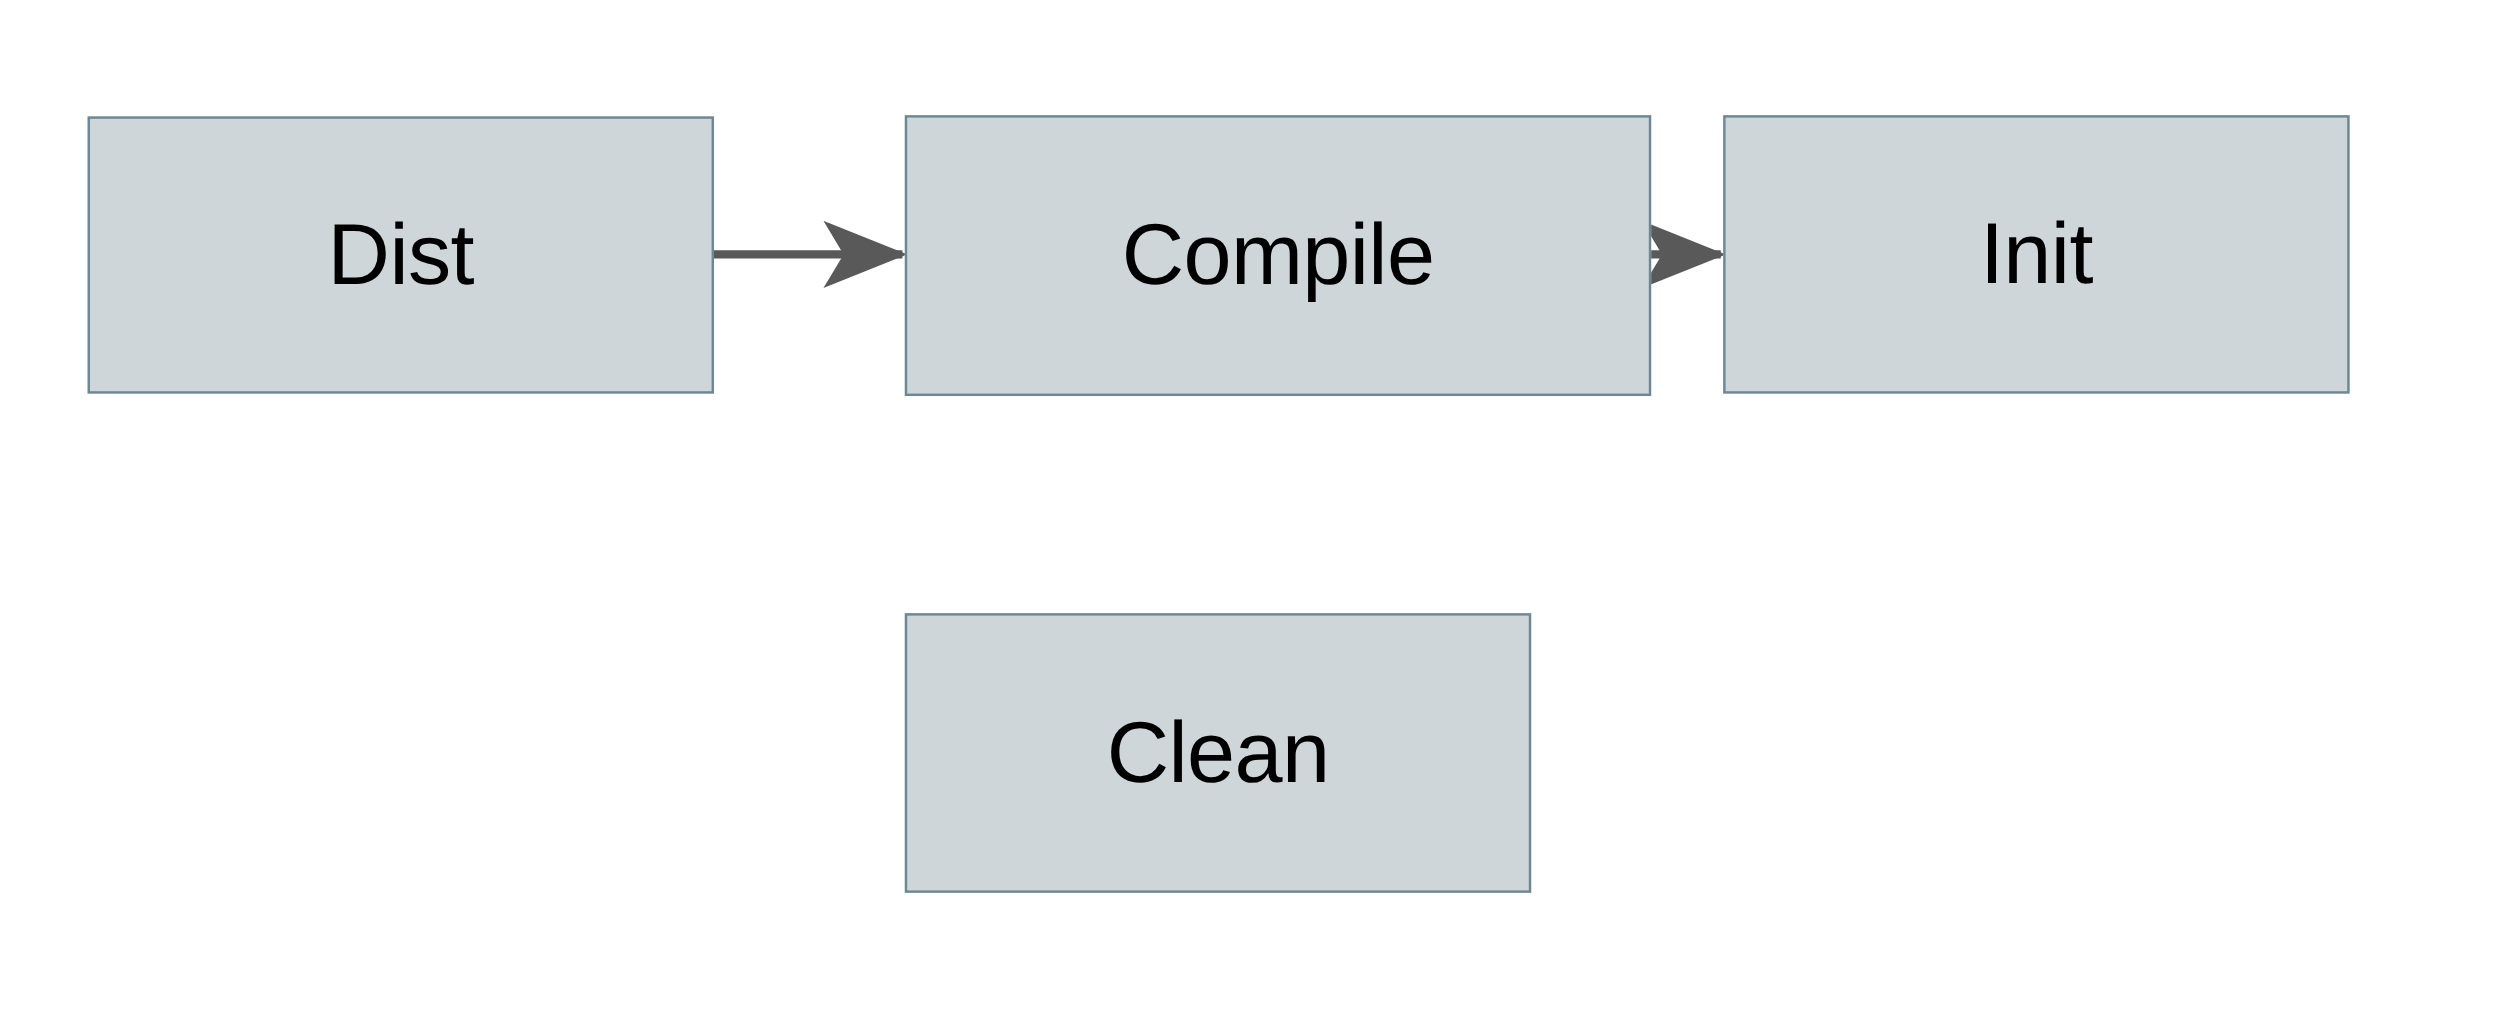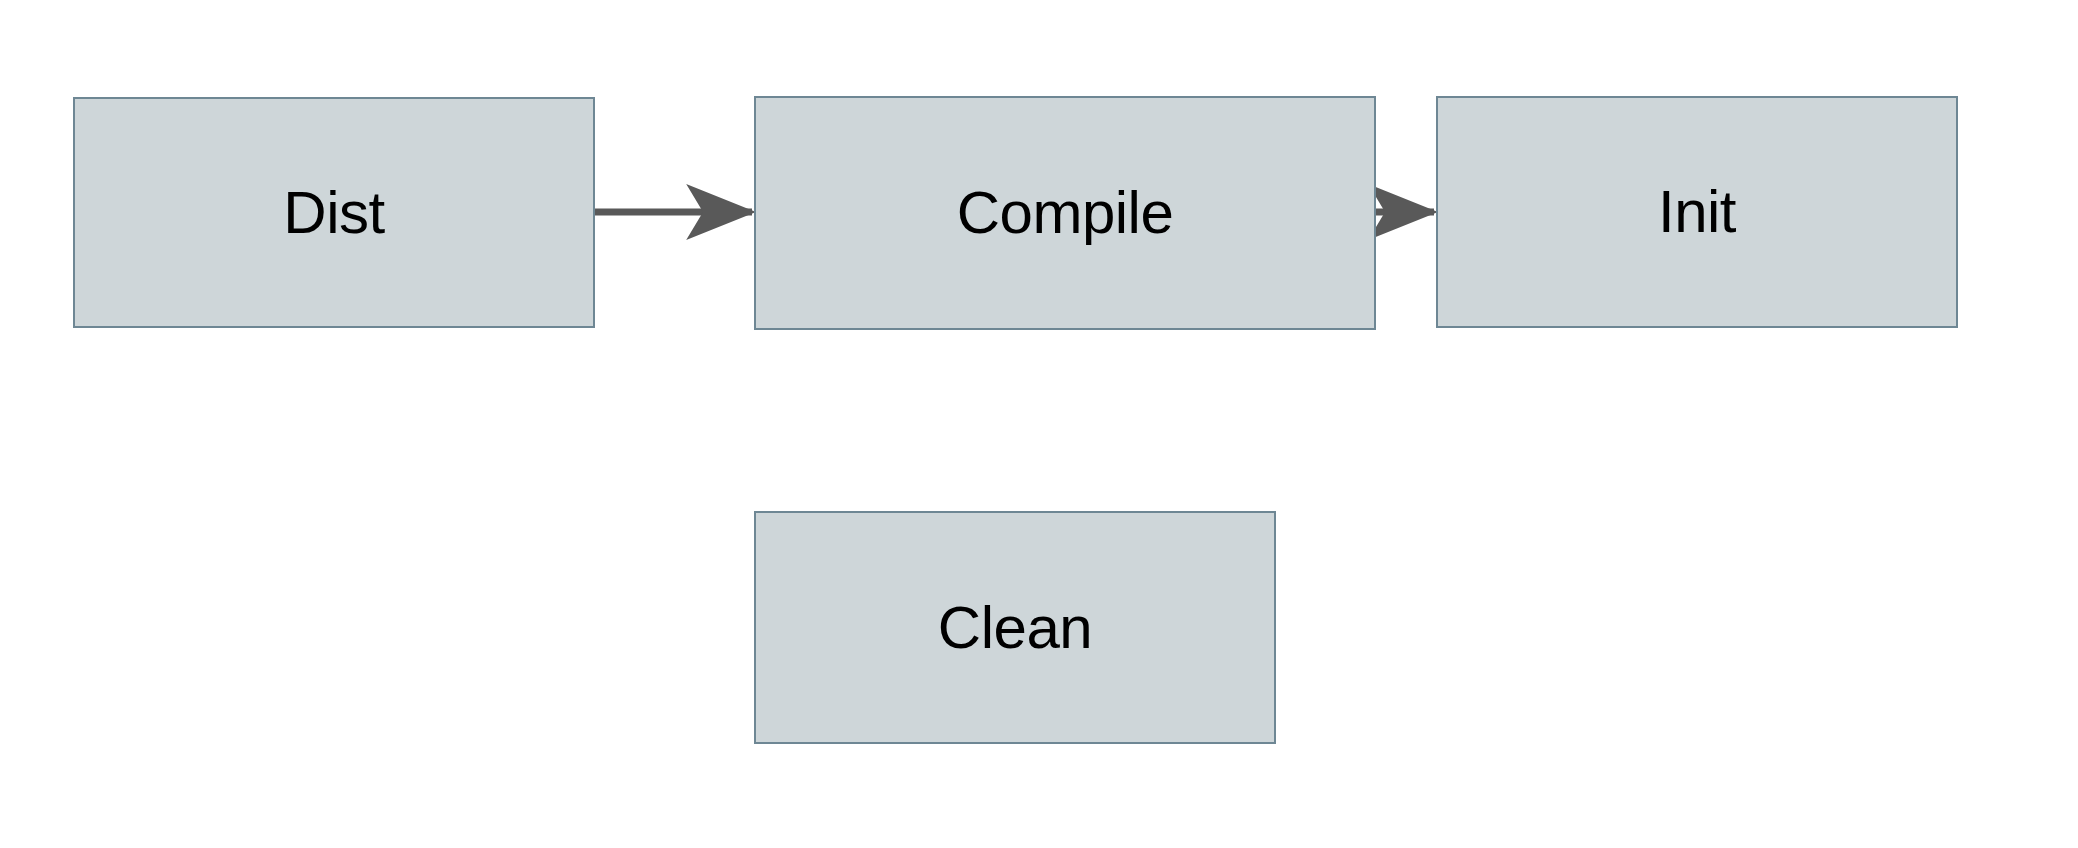--- a/index.html
+++ b/index.html
@@ -22,21 +22,21 @@
     position: absolute;
     box-sizing: border-box;
     background: #ced6d9;
     border: 2px solid #6e8794;
     display: flex;
     align-items: center;
     justify-content: center;
   }
   .node-label {
     font-family: "Liberation Sans", sans-serif;
-    font-size: 60px;
+    font-size: 72px;
     font-weight: 400;
     color: #000000;
     line-height: 1;
     letter-spacing: -0.5px;
     white-space: nowrap;
     user-select: none;
   }
   #node-dist   { left: 73px;   top: 97px;  width: 522px; height: 231px; }
   #node-compile{ left: 754px;  top: 96px;  width: 622px; height: 234px; }
   #node-init   { left: 1436px; top: 96px;  width: 522px; height: 232px; }

